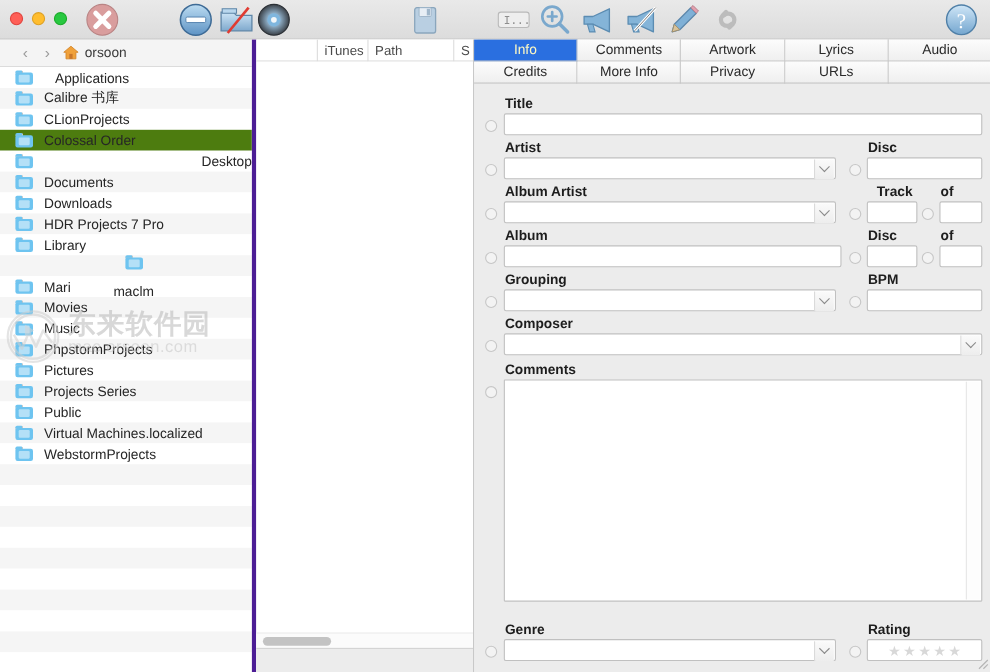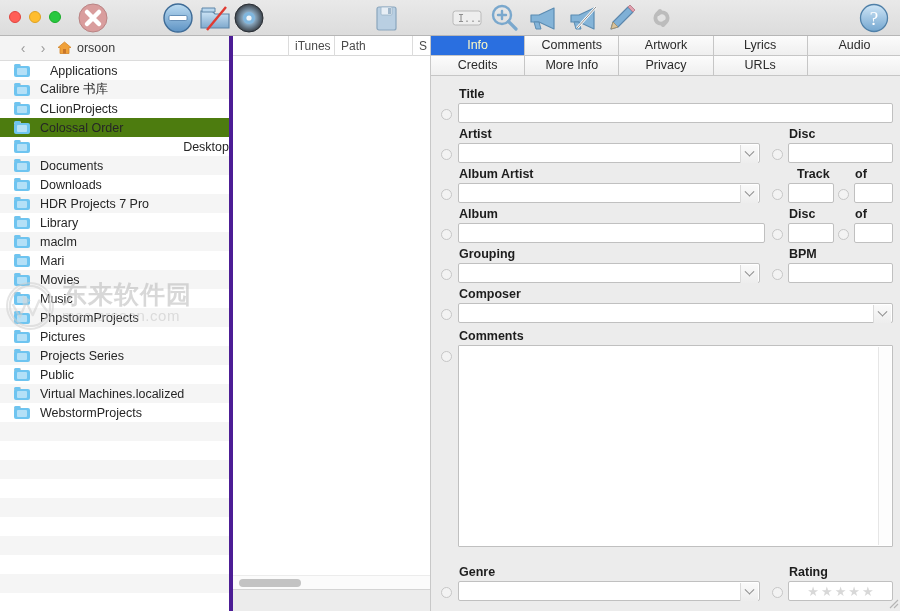--- a/index.html
+++ b/index.html
@@ -368,21 +368,21 @@
           <span class="filename">HDR Projects 7 Pro</span>
         </div>
         <div class="filerow" style="background: rgb(255, 255, 255);">
           <span class="folder">
             <span class="tab"></span>
             <span class="body"></span>
             <span class="glyph"></span>
           </span>
           <span class="filename">Library</span>
         </div>
-        <div class="filerow" style="background: rgb(245, 245, 245);">
+        <div class="filerow" style="background: rgb(245, 245, 245); flex-direction: column;">
           <span class="folder">
             <span class="tab"></span>
             <span class="body"></span>
             <span class="glyph"></span>
           </span>
           <span class="filename">maclm</span>
         </div>
         <div class="filerow" style="background: rgb(255, 255, 255);">
           <span class="folder">
             <span class="tab"></span>

